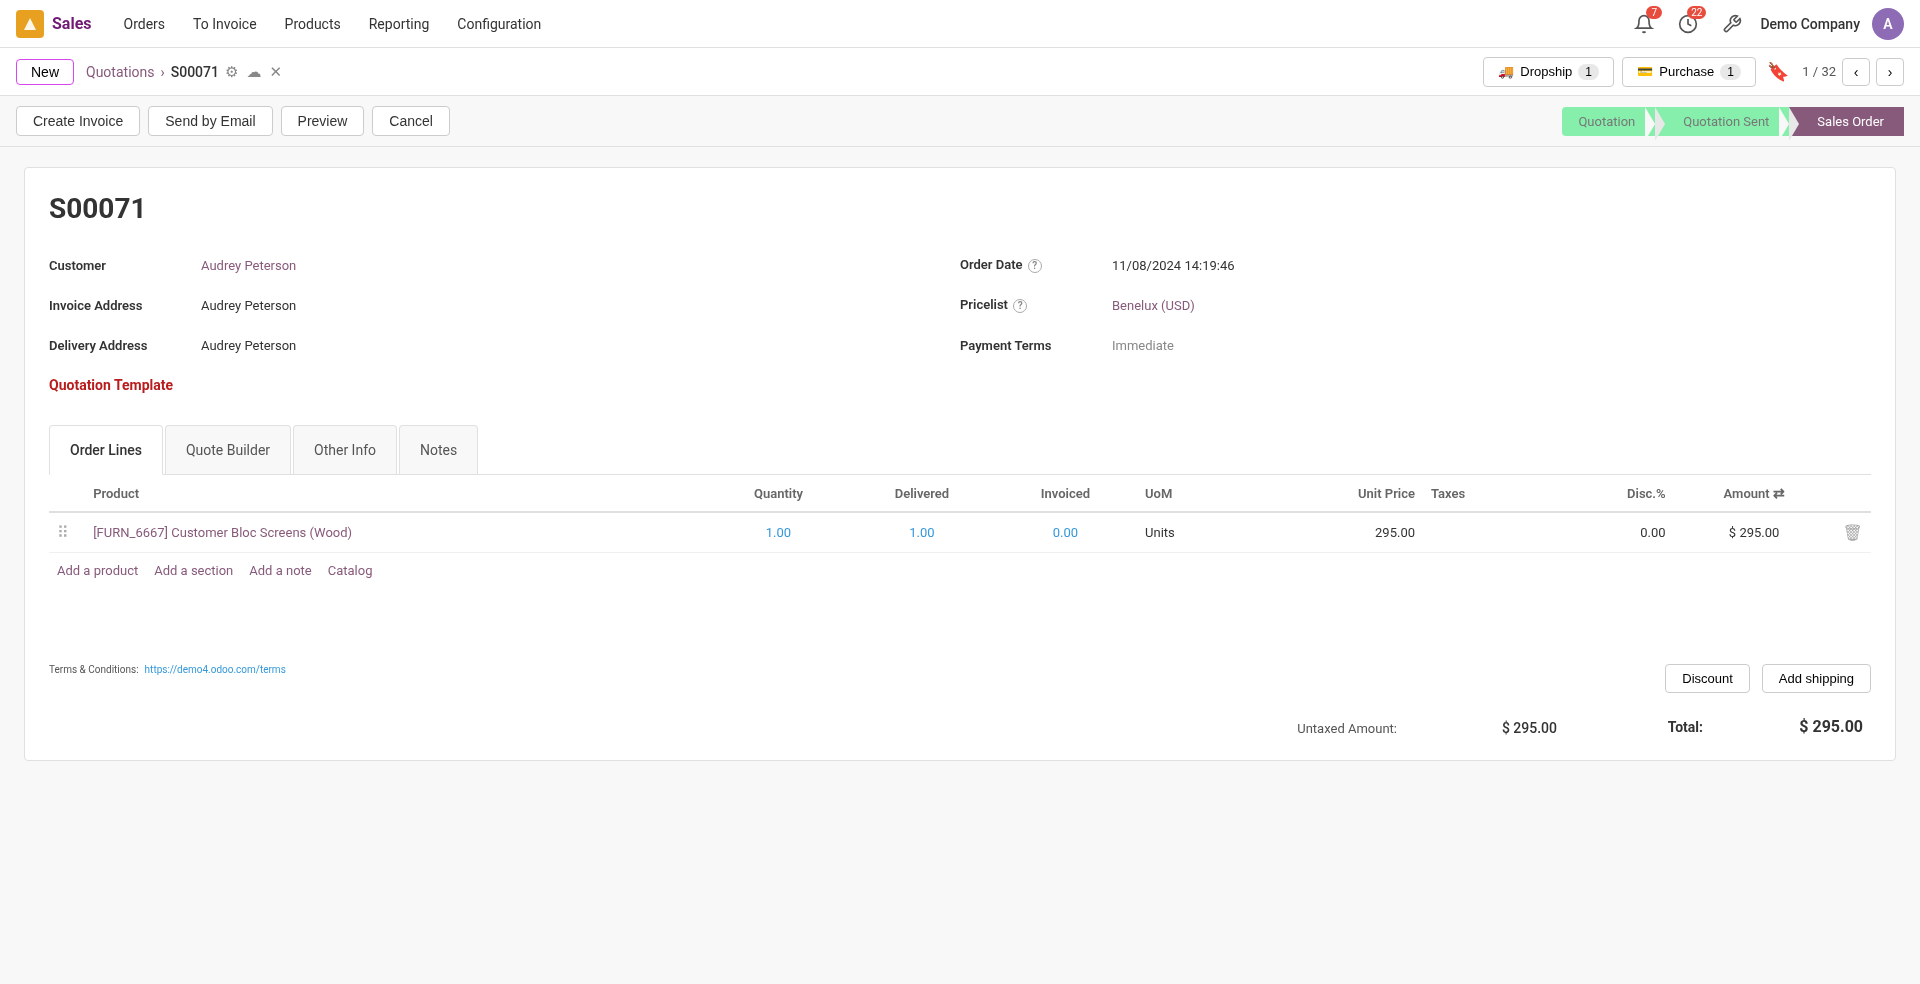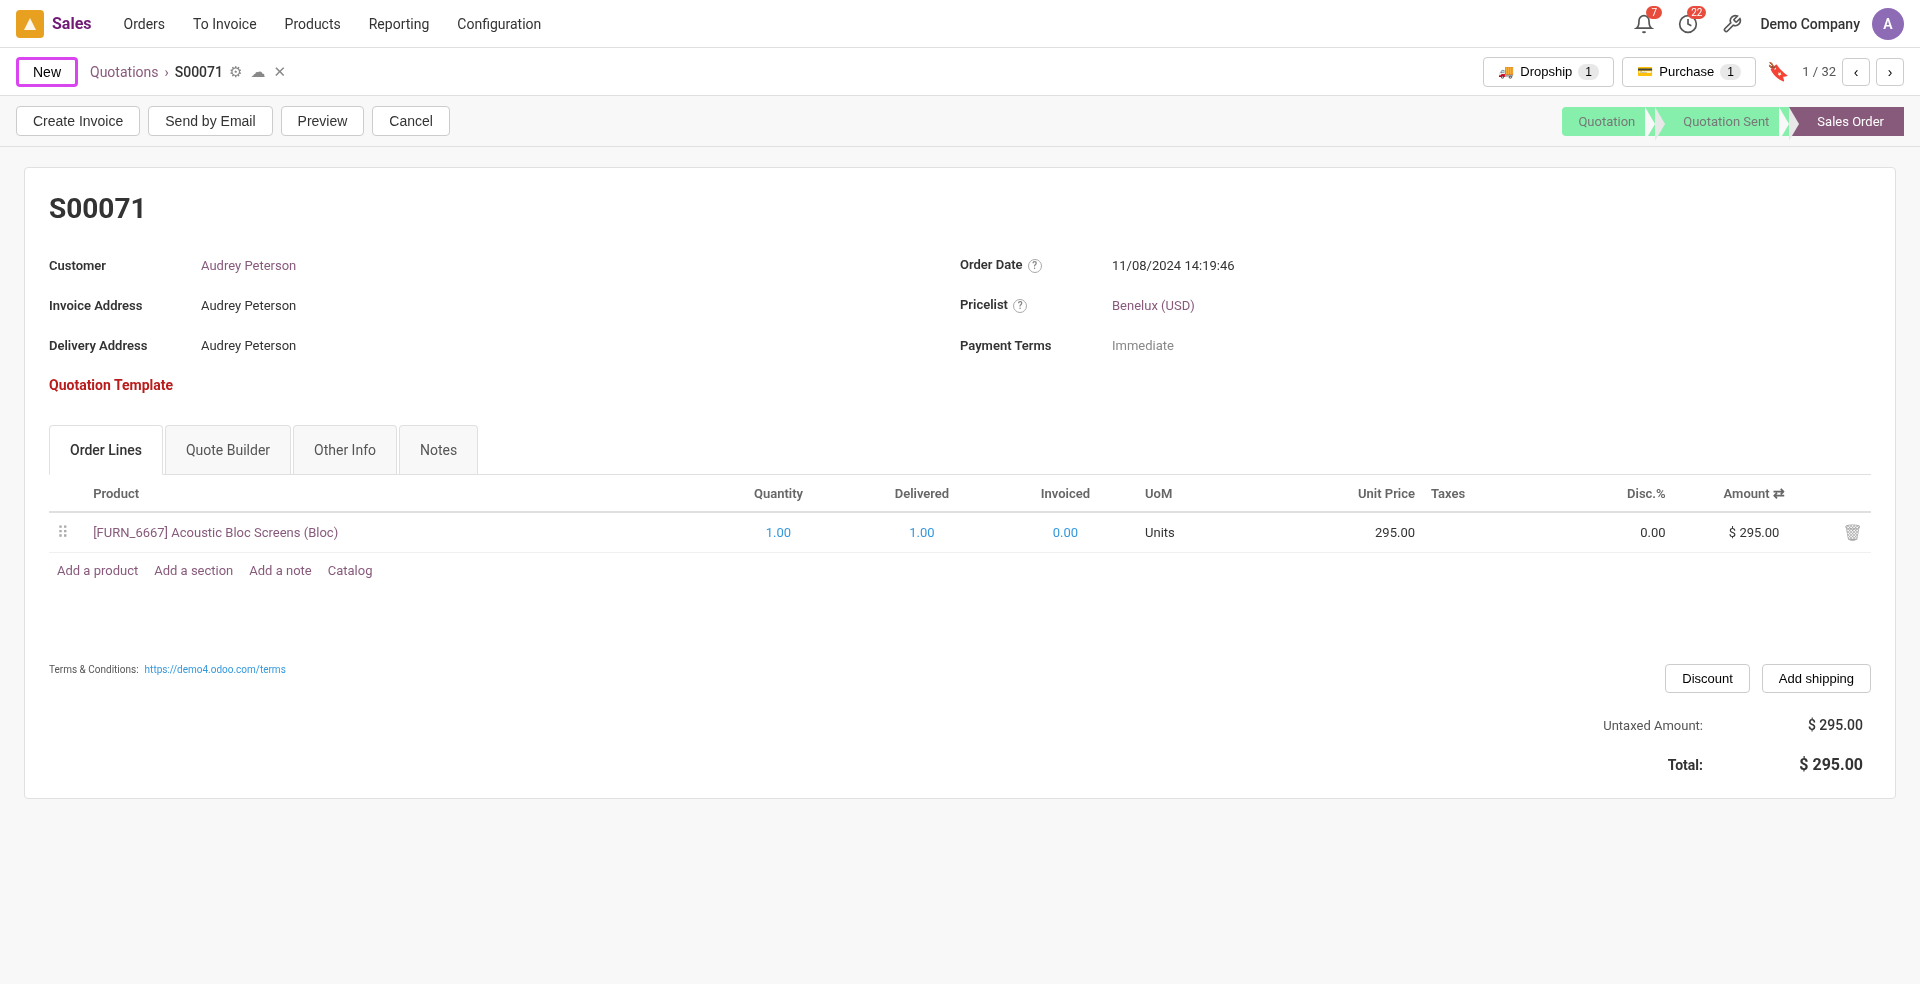--- a/index.html
+++ b/index.html
@@ -86,21 +86,21 @@
     .breadcrumb-bar {
       display: flex;
       align-items: center;
       background: #fff;
       border-bottom: 1px solid #e0e0e0;
       padding: 0 16px;
       height: 48px;
       gap: 12px;
     }
     .new-btn {
-      border: 3px solid #d946ef;
+      border: 1px solid #d946ef;
       background: #fff;
       padding: 4px 14px;
       border-radius: 4px;
       cursor: pointer;
       font-size: 14px;
       font-weight: 500;
     }
     .breadcrumb-path {
       display: flex;
       align-items: center;
@@ -425,23 +425,23 @@
       border: 1px solid #ccc;
       background: #fff;
       padding: 6px 16px;
       border-radius: 4px;
       cursor: pointer;
       font-size: 13px;
     }
 
     .totals-table {
       display: flex;
-      flex-direction: column;
+      flex-direction: row;
       align-items: flex-end;
-      gap: 22px;
+      gap: 6px;
       padding: 0 8px;
     }
     .totals-row {
       display: flex;
       gap: 80px;
       align-items: center;
       min-width: 300px;
       justify-content: flex-end;
     }
     .totals-label {
@@ -633,21 +633,21 @@
           </th>
           <th class="col-actions"></th>
         </tr>
       </thead>
       <tbody>
         <tr>
           <td class="col-drag">
             <span class="drag-handle">⠿</span>
           </td>
           <td class="col-product">
-            <span class="link-value">[FURN_6667] Acoustic Bloc Screens (Bloc)</span>
+            <span class="link-value">[FURN_6667] Customer Bloc Screens (Wood)</span>
           </td>
           <td class="col-qty">
             <span class="link-blue">1.00</span>
           </td>
           <td class="col-delivered">
             <span class="link-blue">1.00</span>
           </td>
           <td class="col-invoiced">
             <span class="link-blue">0.00</span>
           </td>

